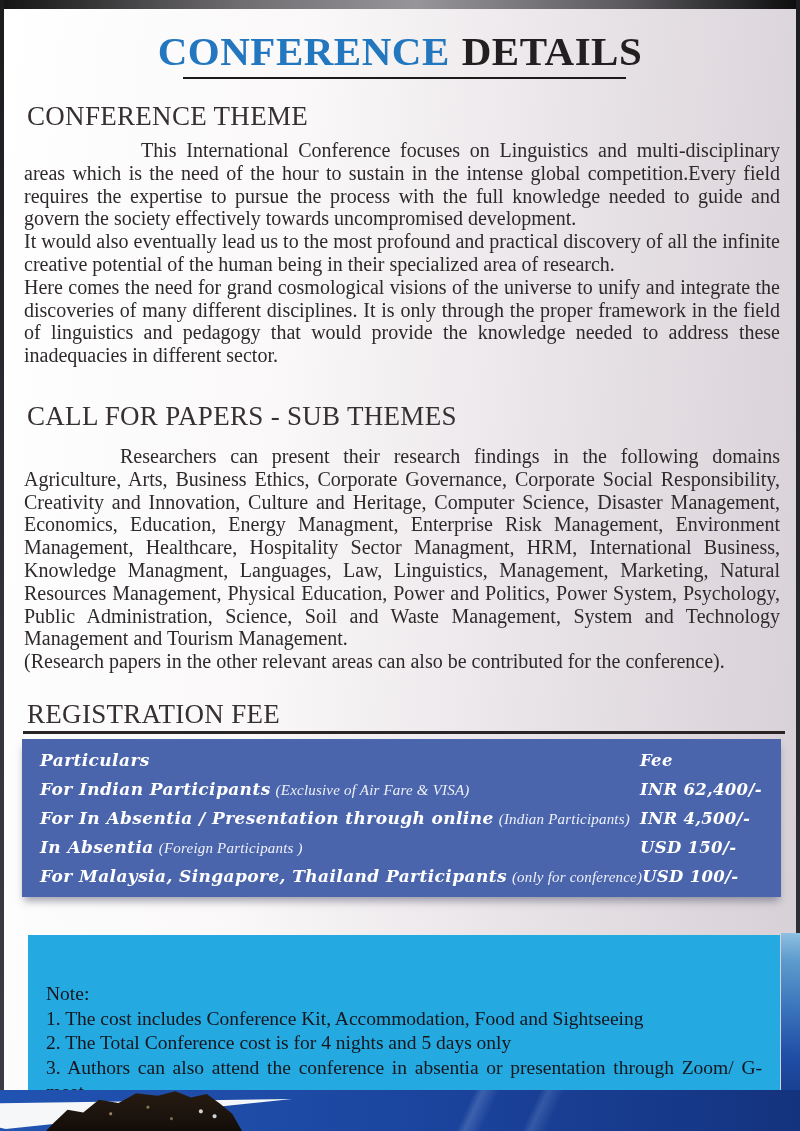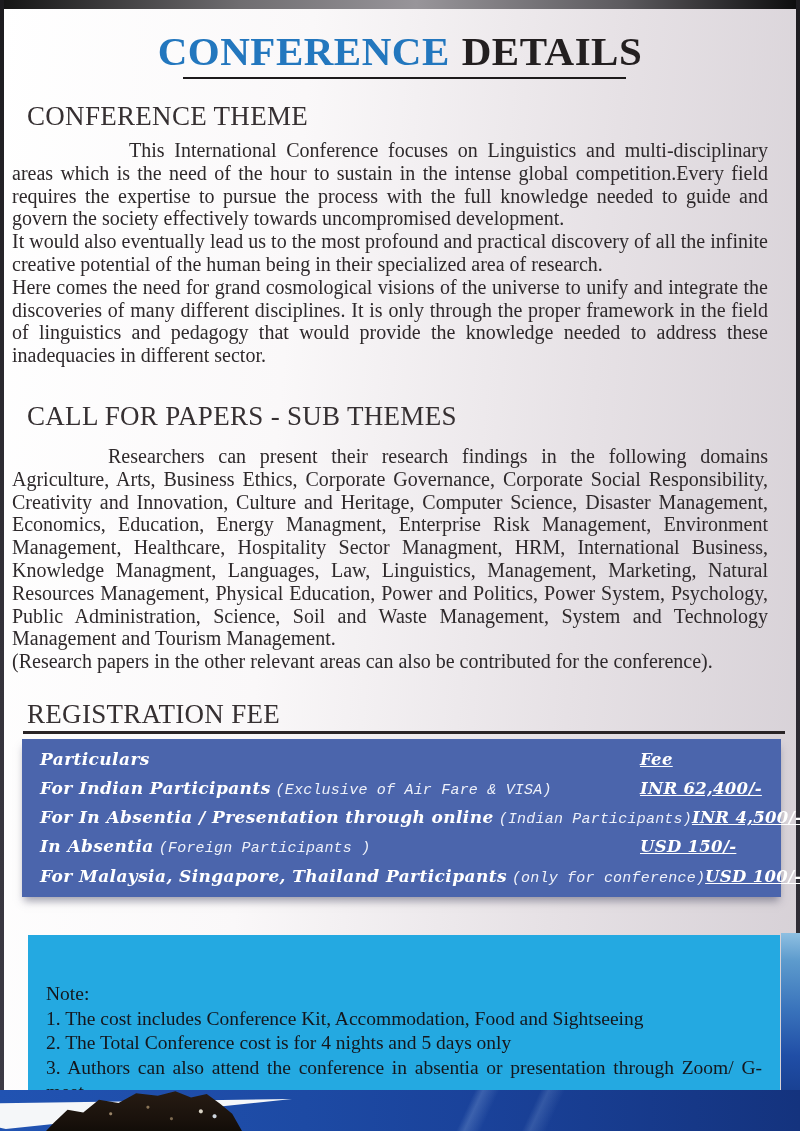--- a/index.html
+++ b/index.html
@@ -47,21 +47,21 @@
   }
   .h-theme { top:101px; }
   .h-cfp  { top:401px; }
   .h-reg  { top:699px; }
   .reg-underline {
     position:absolute; top:731px; left:23px; width:762px; height:3px; background:#292426;
   }
 
   
   .body {
-    position:absolute; left:12px; width:756px;
+    position:absolute; left:24px; width:756px;
     font-size:20px; line-height:22.8px; text-align:justify; color:#2e292b;
   }
   .body p { margin:0; }
   .theme-body { top:139px; }
   .cfp-body   { top:445px; }
   p.indent  { text-indent:117px; }
   p.indent2 { text-indent:96px; }
 
   
   .fee-table {
@@ -73,27 +73,27 @@
   }
   .frow {
     display:flex; align-items:baseline; padding:0 14px 0 18px;
   }
   .flabel {
     flex:1; color:#ffffff;
     font-family:"DejaVu Serif", serif; font-style:italic; font-weight:bold;
     font-size:17px; letter-spacing:0.4px; white-space:nowrap;
   }
   .flabel .sub {
-    font-family:Liberation Mono, monospace; font-weight:normal;
+    font-family:Liberation Serif, serif; font-weight:normal;
     font-size:15px; letter-spacing:0.2px; color:#eef1fa; margin-left:5px;
   }
   .ffee {
     flex:0 0 127px; text-align:left; color:#ffffff;
     font-family:"DejaVu Serif", serif; font-style:italic; font-weight:bold;
-    font-size:16.5px; letter-spacing:0.3px; white-space:nowrap;text-decoration:underline;
+    font-size:16.5px; letter-spacing:0.3px; white-space:nowrap;
   }
 
   
   .note-box {
     position:absolute; top:935px; left:28px; width:752px; height:158px;
     background:#24a9e1; box-sizing:border-box;
     padding:7px 18px 0 18px;
     font-size:19.5px; line-height:24.6px; color:#14161c;
   }
   .note-line { text-align:justify; }

